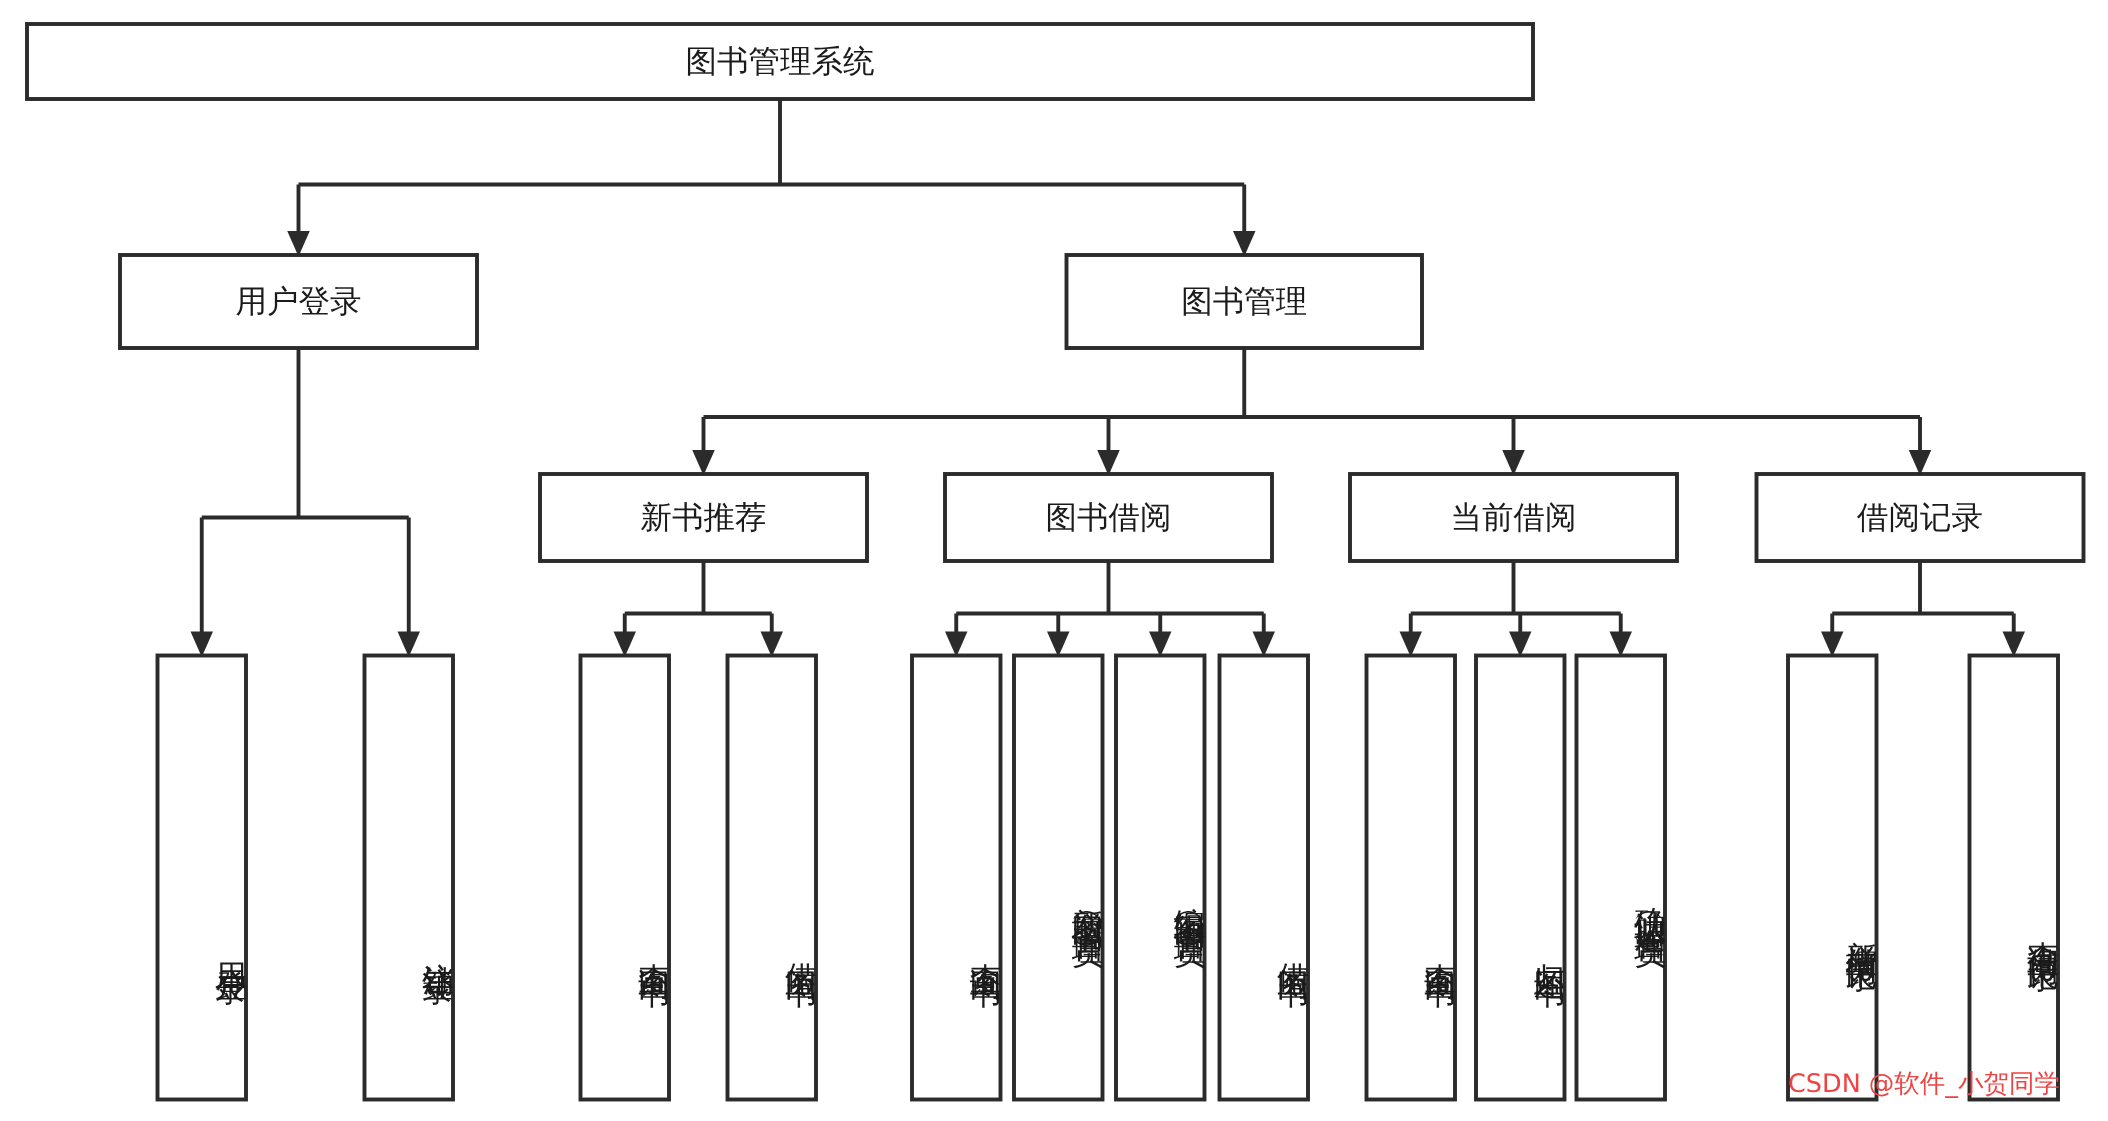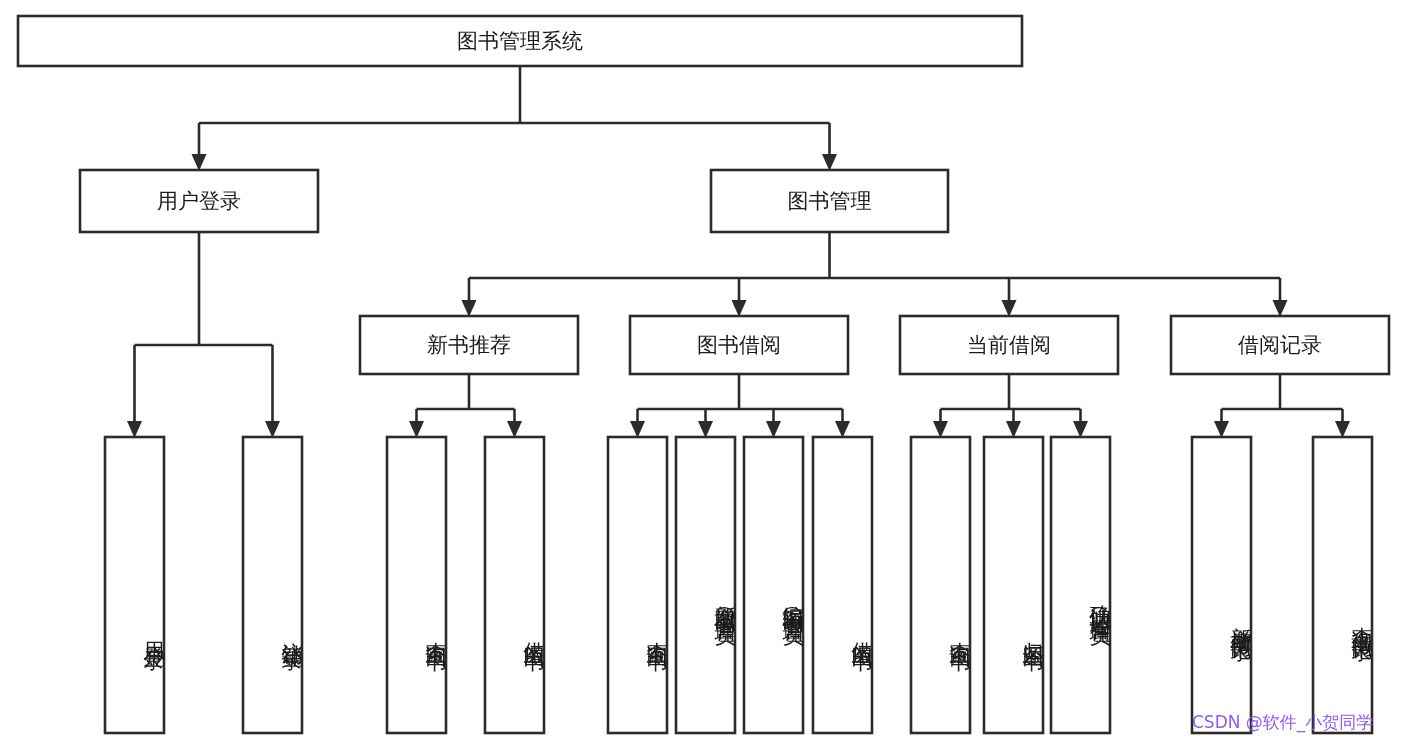--- a/index.html
+++ b/index.html
@@ -61,21 +61,21 @@
     text-align: center;
     display: flex;
     align-items: flex-start;
     justify-content: center;
     pointer-events: none;
   }
   .watermark {
     position: absolute;
     font-family: "DejaVu Sans", "Liberation Sans", sans-serif;
     font-size: 17px;
-    color: #8b5cf6;
+    color: #ef4444;
     white-space: nowrap;
     left: 1192px;
     top: 711px;
   }
 </style>
 </head>
 <body>
 
 <div id="diagram-root">
   <svg class="tree-canvas" id="tree-canvas" viewBox="0 0 1405 747">

